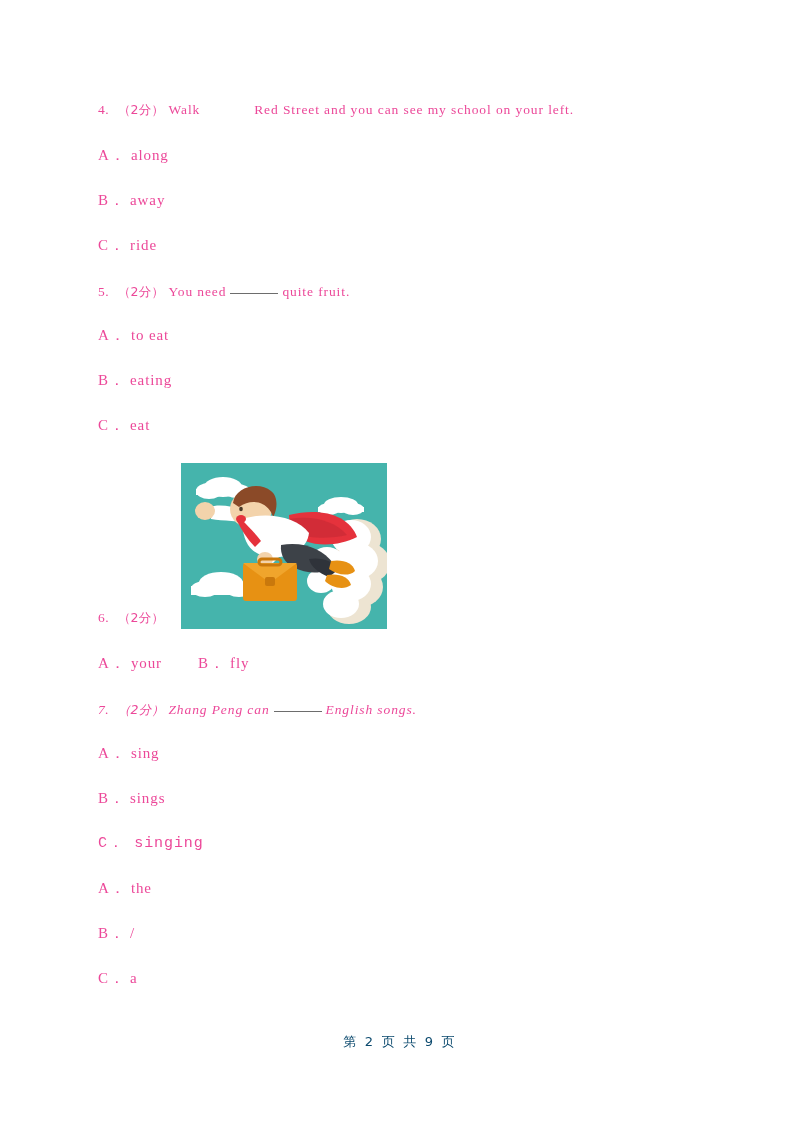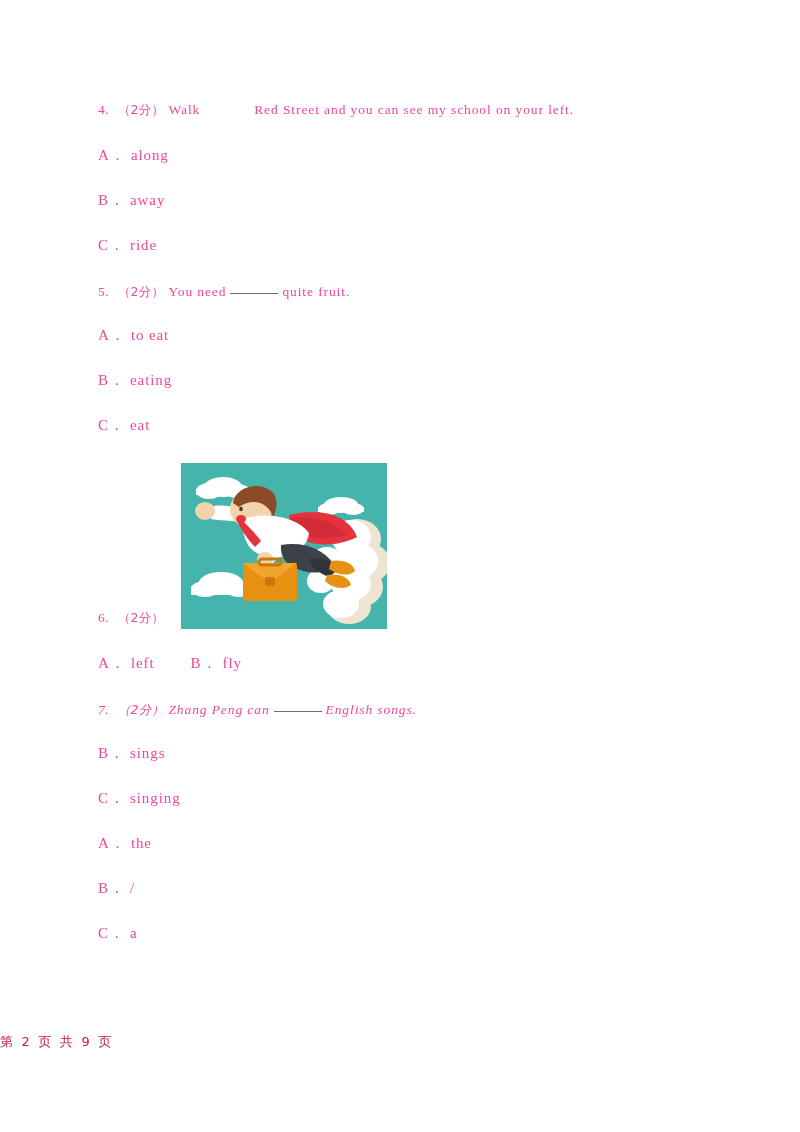--- a/index.html
+++ b/index.html
@@ -88,23 +88,24 @@
     background: #45b4ac;
   }
   .illus svg { display: block; width: 206px; height: 166px; }
 
   
   .footer {
     position: absolute;
     left: 0;
     top: 1033px;
     width: 800px;
+    text-align: center;
     font-size: 13px;
     letter-spacing: 2.2px;
-    color: #be185d;
+    color: #0c4a6e;
     font-family: "DejaVu Sans", "Liberation Sans", sans-serif;
   }
 </style>
 </head>
 <body>
 
 <div class="page">
 
   <div class="content">
 
@@ -203,26 +204,27 @@
             <path d="M62 100 L89 120 L116 100 Z" fill="#f0a52c"></path>
             <rect x="78" y="96" width="22" height="6" rx="3" fill="none" stroke="#c9780c" stroke-width="3"></rect>
             <rect x="84" y="114" width="10" height="9" rx="2" fill="#c9780c"></rect>
           </g>
         </svg>
       </div>
     </div>
 
     <div class="qline" style="position:relative; top:-46px; height:45px;margin-top:28px;"><span class="qnum">6.</span><span>  </span><span class="score">（2分）</span></div>
 
-    <div class="optline" style="position:relative; top:-46px;"><span class="opt-label">A．</span><span> </span><span>left</span><span class="opt-inline-2"><span class="opt-label">B．</span><span> </span><span>fly</span></span></div>
+    <div class="optline" style="position:relative; top:-46px;"><span class="opt-label">A．</span><span> </span><span>your</span><span class="opt-inline-2"><span class="opt-label">B．</span><span> </span><span>fly</span></span></div>
 
     <div class="qline" style="position:relative; top:-46px;font-style:italic;"><span class="qnum">7.</span><span>  </span><span class="score">（2分）</span><span> </span><span class="qtext">Zhang Peng can</span><span class="blank"></span><span class="qtext">English songs.</span></div>
 
+    <div class="optline" style="position:relative; top:-46px;"><span class="opt-label">A．</span><span> </span><span>sing</span></div>
     <div class="optline" style="position:relative; top:-46px;"><span class="opt-label">B．</span><span> </span><span>sings</span></div>
-    <div class="optline" style="position:relative; top:-46px;"><span class="opt-label">C．</span><span> </span><span>singing</span></div>
+    <div class="optline" style="position:relative; top:-46px;font-family:Liberation Mono, monospace;"><span class="opt-label">C．</span><span> </span><span>singing</span></div>
 
 
     <div class="optline" style="position:relative; top:-46px;"><span class="opt-label">A．</span><span> </span><span>the</span></div>
     <div class="optline" style="position:relative; top:-46px;"><span class="opt-label">B．</span><span> </span><span>/</span></div>
     <div class="optline" style="position:relative; top:-46px;"><span class="opt-label">C．</span><span> </span><span>a</span></div>
 
   </div>
 
   <div class="footer">第 2 页 共 9 页</div>
 

